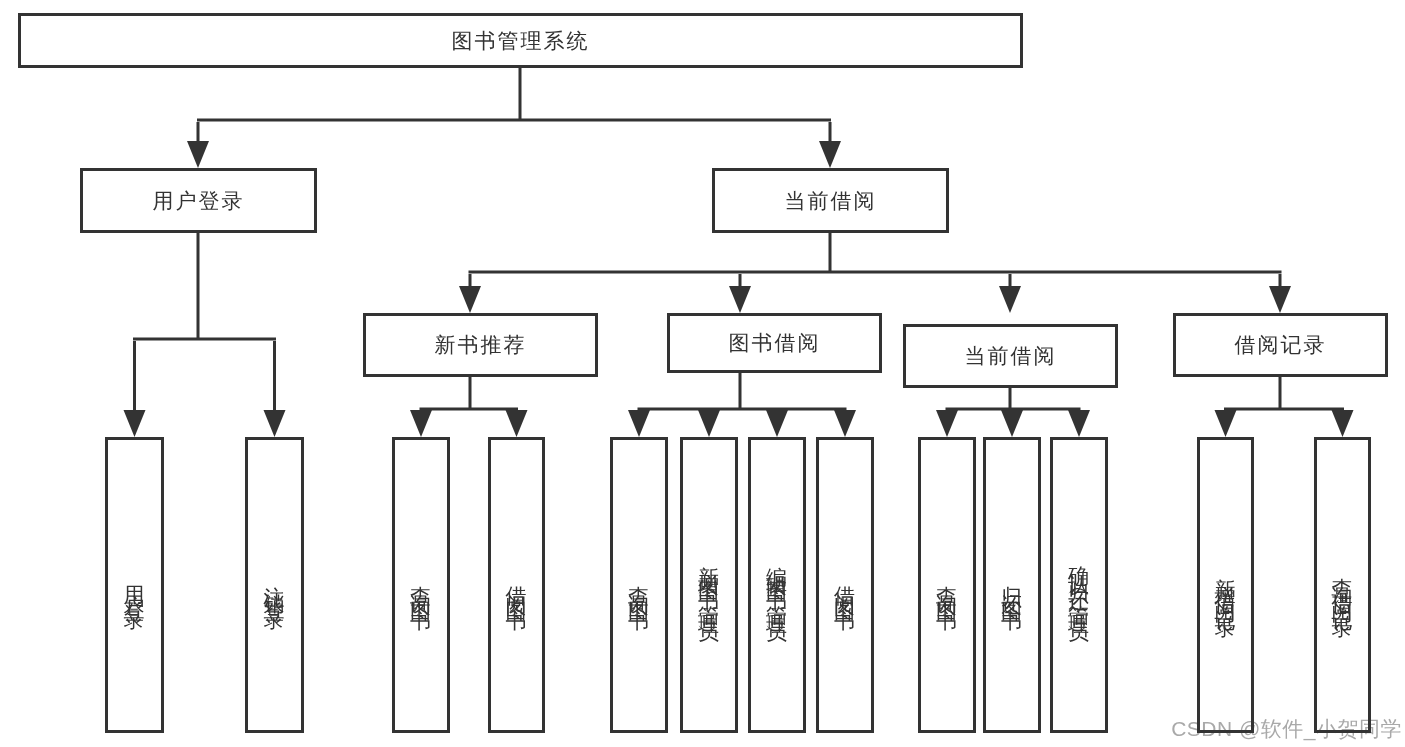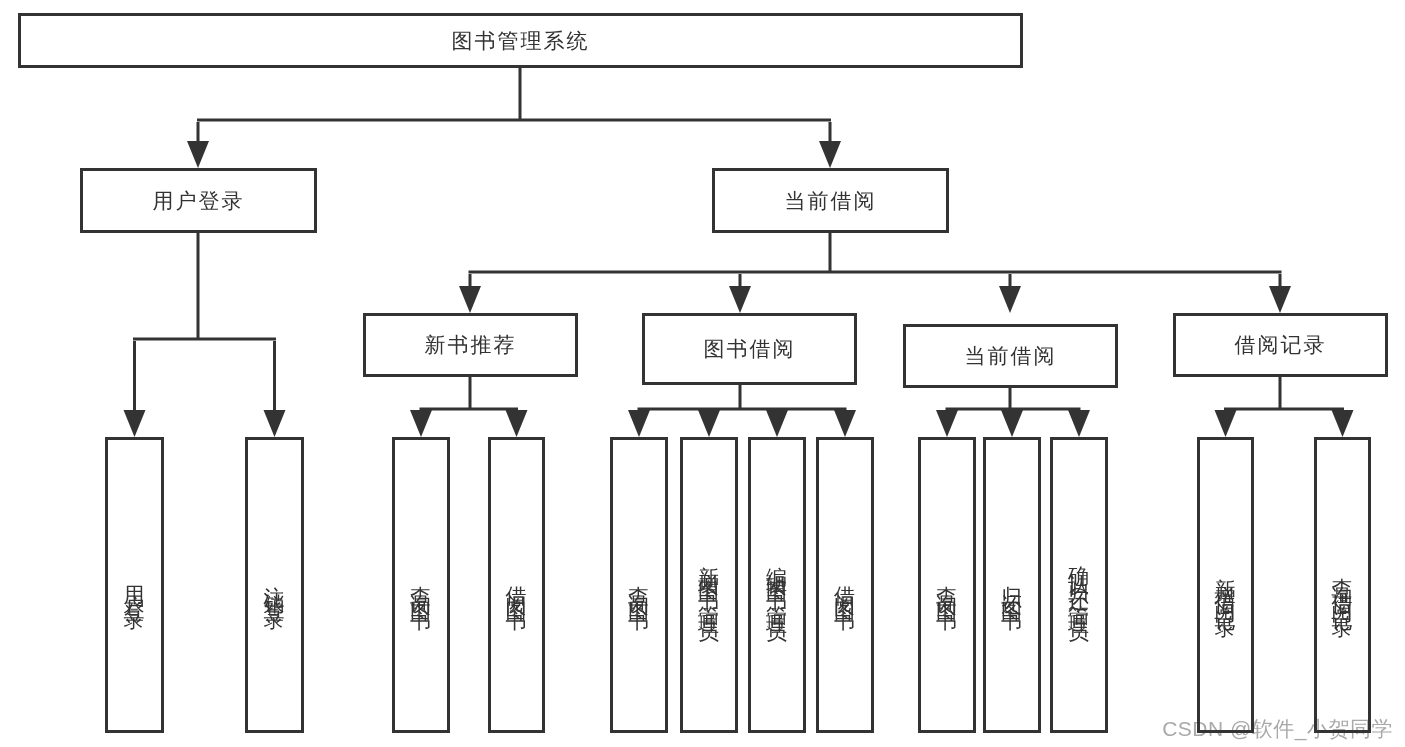--- a/index.html
+++ b/index.html
@@ -39,21 +39,21 @@
   .vtext {
     writing-mode: vertical-rl;
     text-orientation: mixed;
     font-size: 21px;
     letter-spacing: 8px;
     line-height: 1.1;
     white-space: nowrap;
   }
   .watermark {
     position: absolute;
-    right: 12px;
+    right: 3px;
     bottom: 4px;
     font-size: 21px;
     letter-spacing: 0.5px;
     color: var(--wm);
     mix-blend-mode: darken;
     z-index: 3;
     white-space: nowrap;
   }
 </style>
 </head>
@@ -115,24 +115,24 @@
     <span>图书管理系统</span>
   </div>
 
   <div class="box" style="left:80px; top:168px; width:237px; height:65px">
     <span>用户登录</span>
   </div>
   <div class="box" style="left:712px; top:168px; width:237px; height:65px">
     <span>当前借阅</span>
   </div>
 
-  <div class="box" style="left:363px; top:313px; width:215px; height:64px">
+  <div class="box" style="left:363px; top:313px; width:235px; height:64px">
     <span>新书推荐</span>
   </div>
-  <div class="box" style="left:642px; top:313px; width:215px; height:72px">
+  <div class="box" style="left:667px; top:313px; width:215px; height:60px">
     <span>图书借阅</span>
   </div>
   <div class="box" style="left:903px; top:324px; width:215px; height:64px">
     <span>当前借阅</span>
   </div>
   <div class="box" style="left:1173px; top:313px; width:215px; height:64px">
     <span>借阅记录</span>
   </div>
 
   <div class="vbox" style="left:105px; width:59px">

